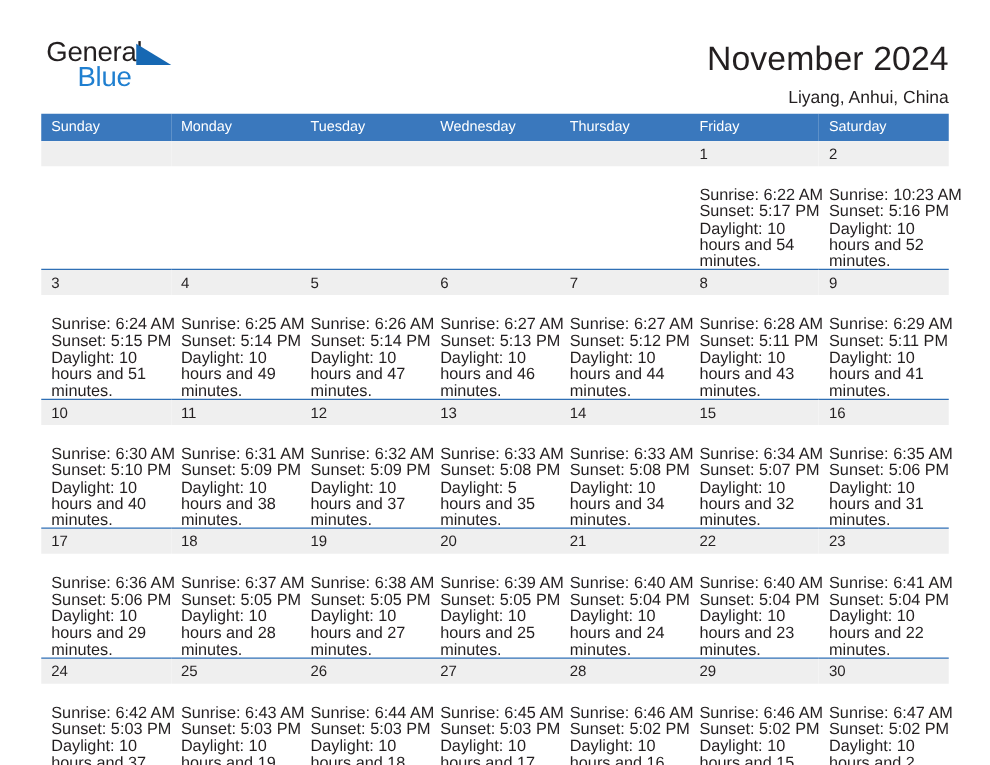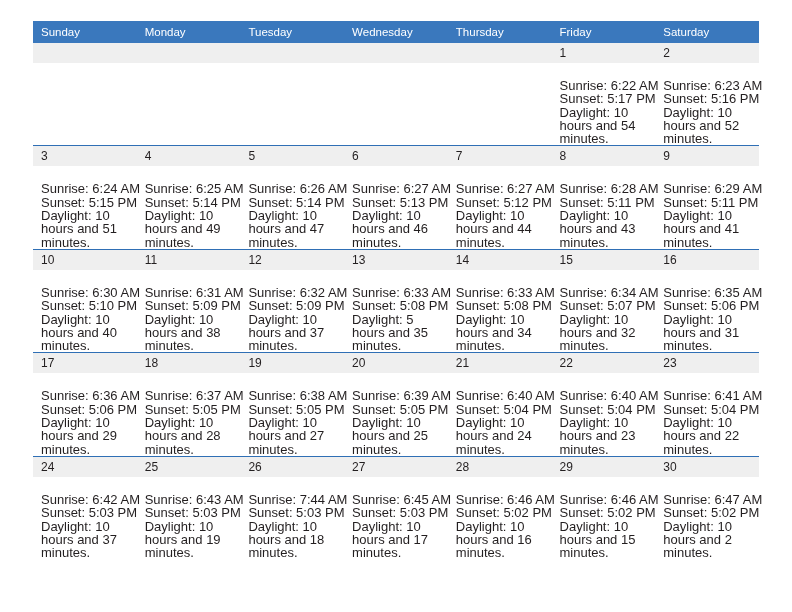--- a/index.html
+++ b/index.html
@@ -136,20 +136,31 @@
   }
   .cellbody .daylight-line {
     white-space: normal;
   }
 </style>
 </head>
 <body>
 
 <div class="page">
 
+  <div class="masthead">
+    <div class="logo">
+      <span class="logo-general">General</span>
+      <span class="logo-triangle"></span>
+      <span class="logo-blue">Blue</span>
+    </div>
+    <div class="title-block">
+      <div class="cal-title">November 2024</div>
+      <div class="cal-subtitle">Liyang, Anhui, China</div>
+    </div>
+  </div>
 
   <table class="calendar">
     <thead>
       <tr id="weekday-row">
           <th>Sunday</th>
           <th>Monday</th>
           <th>Tuesday</th>
           <th>Wednesday</th>
           <th>Thursday</th>
           <th>Friday</th>
@@ -177,21 +188,21 @@
             <div class="daynum">1</div>
             <div class="cellbody">
               <div>Sunrise: 6:22 AM</div>
               <div>Sunset: 5:17 PM</div>
               <div class="daylight-line">Daylight: 10 hours and 54 minutes.</div>
             </div>
           </td>
           <td>
             <div class="daynum">2</div>
             <div class="cellbody">
-              <div>Sunrise: 6:23 AM</div>
+              <div>Sunrise: 10:23 AM</div>
               <div>Sunset: 5:16 PM</div>
               <div class="daylight-line">Daylight: 10 hours and 52 minutes.</div>
             </div>
           </td>
         </tr>
         <tr class="week-row">
           <td>
             <div class="daynum">3</div>
             <div class="cellbody">
               <div>Sunrise: 6:24 AM</div>
@@ -377,21 +388,21 @@
             <div class="daynum">25</div>
             <div class="cellbody">
               <div>Sunrise: 6:43 AM</div>
               <div>Sunset: 5:03 PM</div>
               <div class="daylight-line">Daylight: 10 hours and 19 minutes.</div>
             </div>
           </td>
           <td>
             <div class="daynum">26</div>
             <div class="cellbody">
-              <div>Sunrise: 7:44 AM</div>
+              <div>Sunrise: 6:44 AM</div>
               <div>Sunset: 5:03 PM</div>
               <div class="daylight-line">Daylight: 10 hours and 18 minutes.</div>
             </div>
           </td>
           <td>
             <div class="daynum">27</div>
             <div class="cellbody">
               <div>Sunrise: 6:45 AM</div>
               <div>Sunset: 5:03 PM</div>
               <div class="daylight-line">Daylight: 10 hours and 17 minutes.</div>

